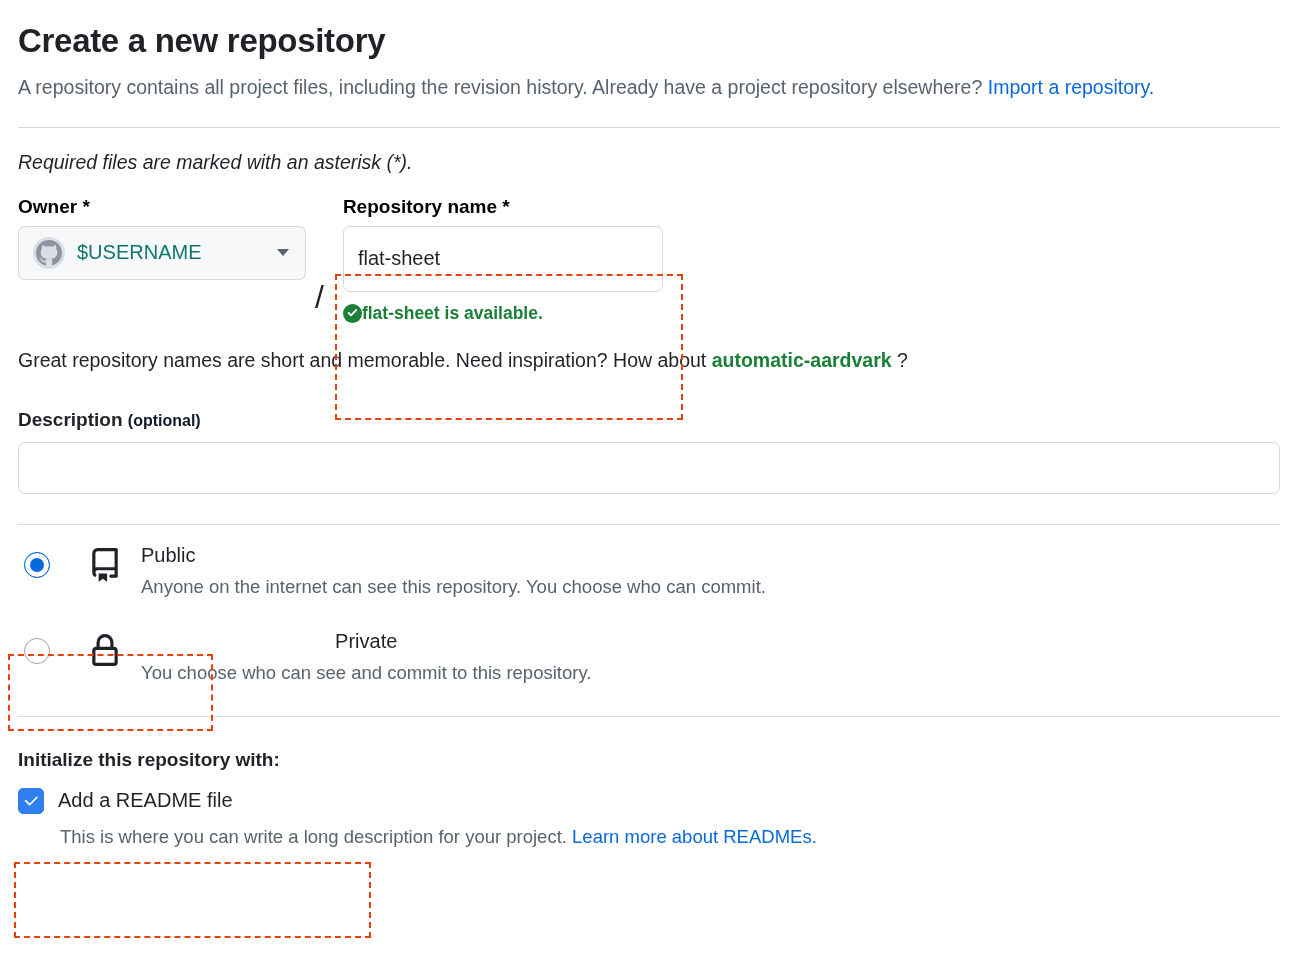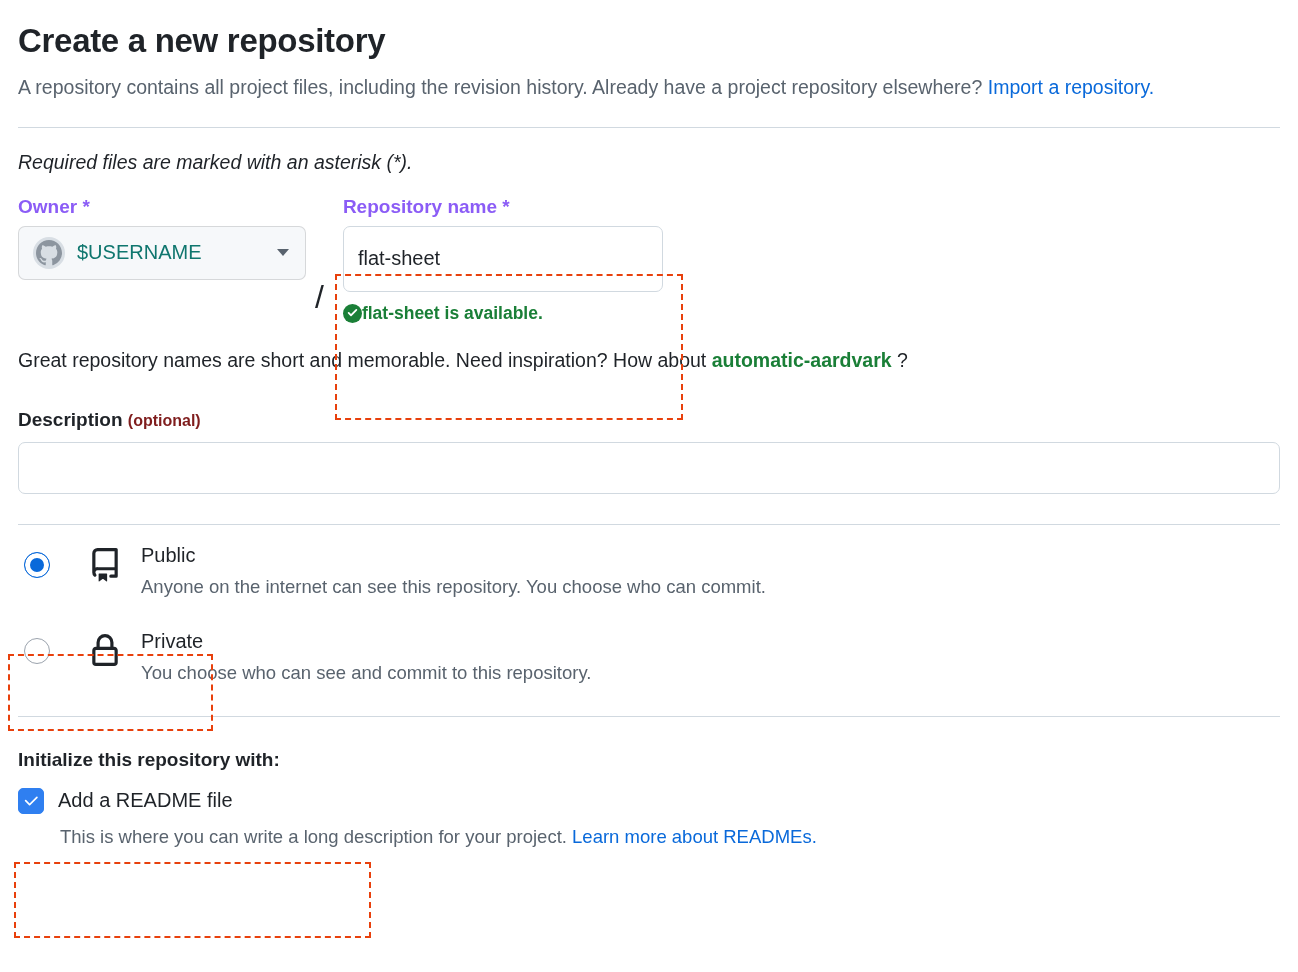--- a/index.html
+++ b/index.html
@@ -54,21 +54,21 @@
   
   .name-row {
     display: flex;
     align-items: flex-start;
     margin-top: 22px;
     position: relative;
   }
   .field-label {
     font-size: 19px;
     font-weight: bold;
-    color: #8b5cf6;
+    color: #000000;
     line-height: 22px;
     margin-bottom: 8px;
     white-space: nowrap;
   }
   .owner-col { position: relative; }
   .owner-select {
     display: flex;
     align-items: center;
     gap: 12px;
     width: 288px;
@@ -146,21 +146,21 @@
 
   
   .desc-label {
     font-size: 19px;
     font-weight: bold;
     margin-top: 37px;
   }
   .desc-label .optional {
     font-size: 16px;
     font-weight: bold;
-    color: #7f1d1d;
+    color: #0f172a;
   }
   .desc-input {
     display: block;
     width: 1262px;
     height: 52px;
     margin-top: 11px;
     padding: 0 14px;
     font-size: 19px;
     font-family: "Liberation Sans", sans-serif;
     color: #1f2328;
@@ -172,21 +172,21 @@
   .divider.d2 { margin-top: 30px; }
 
   
   .vis-group { margin-top: 16px; }
   .vis-option {
     display: flex;
     align-items: flex-start;
     position: relative;
     cursor: pointer;
   }
-  .vis-option + .vis-option { margin-top: 26px; }
+  .vis-option + .vis-option { margin-top: 26px; text-align: center; }
   .radio {
     width: 26px; height: 26px;
     border-radius: 50%;
     flex: 0 0 auto;
     margin: 11px 0 0 6px;
     background: #ffffff;
     border: 1px solid #9ba3ad;
   }
   .radio.checked {
     background: #0969da;

